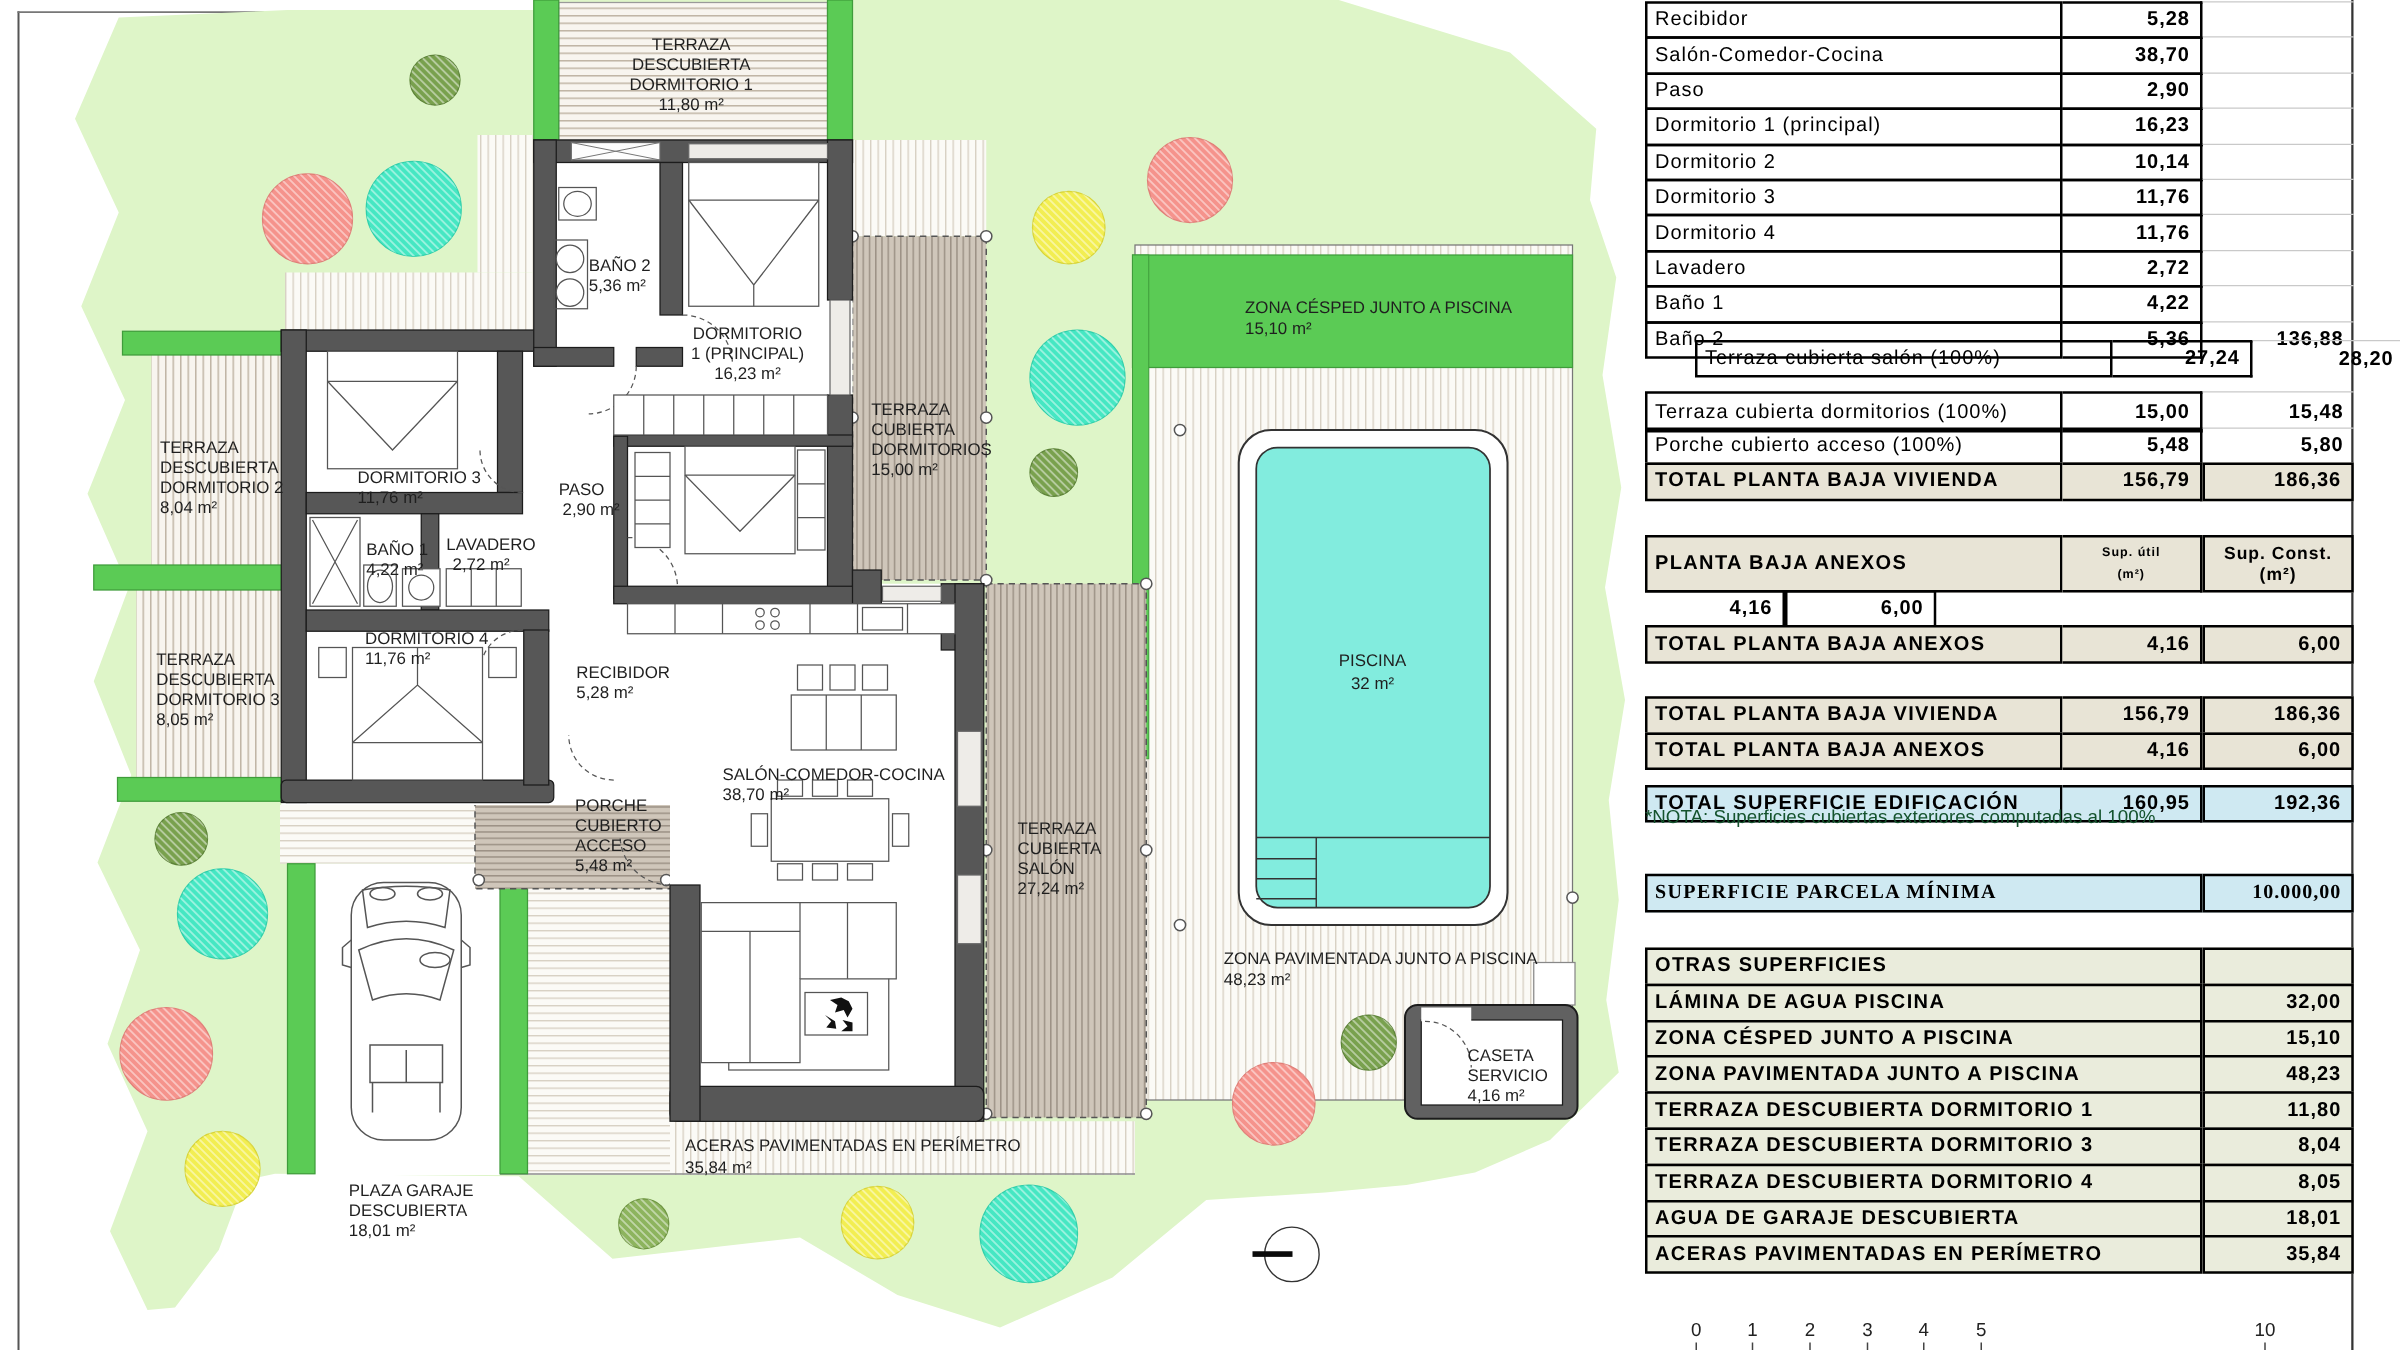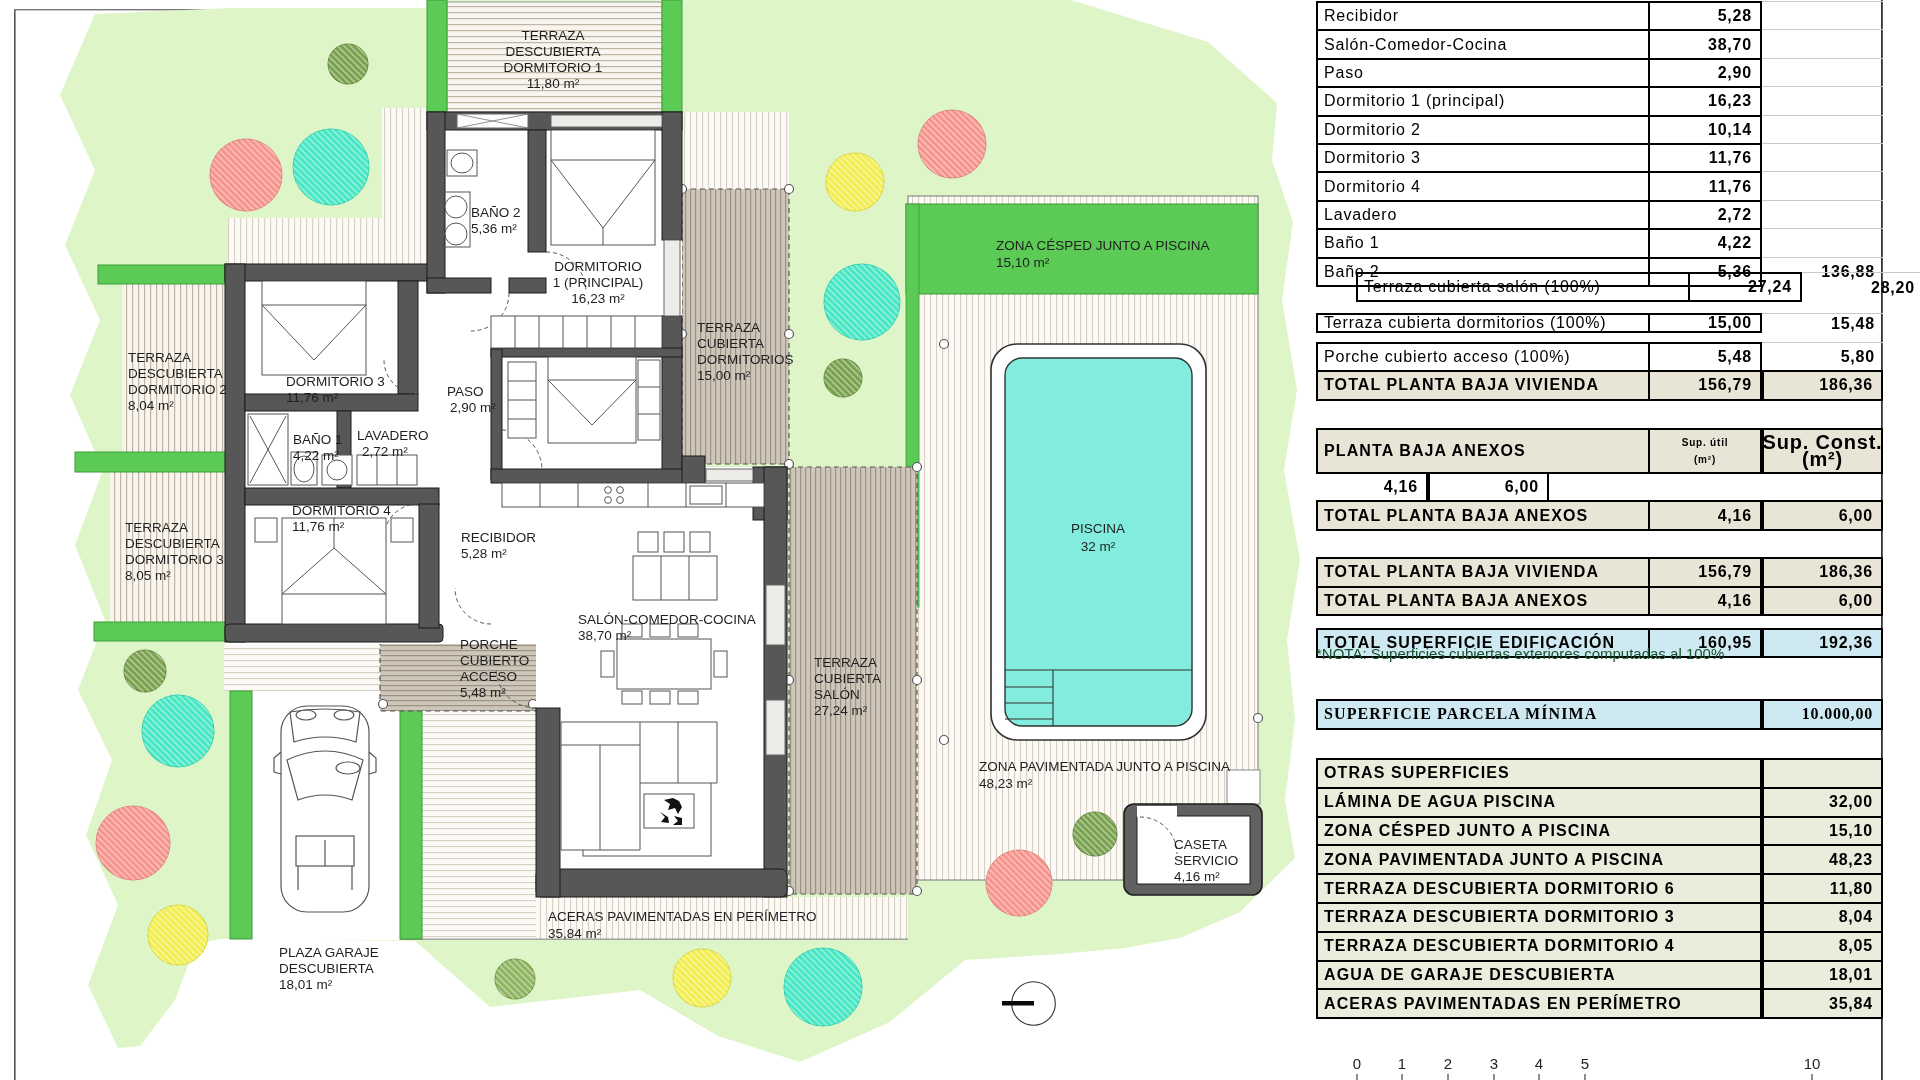--- a/index.html
+++ b/index.html
@@ -545,42 +545,42 @@
         <div class="c c2">5,36</div>
         <div class="c c3 thin">136,88</div>
       </div>
 
 <div class="row" style="top:272px;height:30.4px;left:0;margin-left:40px;">
 <div class="c c1">Terraza cubierta salón (100%)</div>
         <div class="c c2">27,24</div>
         <div class="c c3 thin">28,20</div>
       </div>
 
-<div class="row" style="top:313.4px;height:20px;left:0;">
+<div class="row" style="top:313.4px;height:33px;left:0;">
 <div class="c c1">Terraza cubierta dormitorios (100%)</div>
         <div class="c c2">15,00</div>
         <div class="c c3 thin">15,48</div>
       </div>
 
 <div class="row" style="top:341.8px;height:30.4px;left:0;">
 <div class="c c1">Porche cubierto acceso (100%)</div>
         <div class="c c2">5,48</div>
         <div class="c c3 thin">5,80</div>
       </div>
 
 <div class="row" style="top:370.2px;height:30.4px;left:0;">
 <div class="c c1 beige b sp">TOTAL PLANTA BAJA VIVIENDA</div>
         <div class="c c2 beige">156,79</div>
         <div class="c c3 bdr beige">186,36</div>
       </div>
 
 <div class="row" style="top:428px;height:46px;left:0;">
 <div class="c c1 beige b sp">PLANTA BAJA ANEXOS</div>
 <div class="c c2 beige b ctr" style="font-size:10px;">Sup. útil<br>(m²)</div>
-<div class="c c3 bdr beige b ctr" style="font-size:20px;">Sup. Const.<br>(m²)</div>
+<div class="c c3 bdr beige b ctr" style="font-size:14px;">Sup. Const.<br>(m²)</div>
       </div>
 
 <div class="row" style="top:472px;height:30.4px;left:0;">
         <div class="c c2">4,16</div>
         <div class="c c3 bdr">6,00</div>
       </div>
 
 <div class="row" style="top:500.4px;height:30.4px;left:0;">
 <div class="c c1 beige b sp">TOTAL PLANTA BAJA ANEXOS</div>
         <div class="c c2 beige">4,16</div>
@@ -628,21 +628,21 @@
 <div class="c cw green b sp">ZONA CÉSPED JUNTO A PISCINA</div>
         <div class="c c3 bdr green">15,10</div>
       </div>
 
 <div class="row" style="top:844.4px;height:30.8px;left:0;">
 <div class="c cw green b sp">ZONA PAVIMENTADA JUNTO A PISCINA</div>
         <div class="c c3 bdr green">48,23</div>
       </div>
 
 <div class="row" style="top:873.2px;height:30.8px;left:0;">
-<div class="c cw green b sp">TERRAZA DESCUBIERTA DORMITORIO 6</div>
+<div class="c cw green b sp">TERRAZA DESCUBIERTA DORMITORIO 1</div>
         <div class="c c3 bdr green">11,80</div>
       </div>
 
 <div class="row" style="top:902.0px;height:30.8px;left:0;">
 <div class="c cw green b sp">TERRAZA DESCUBIERTA DORMITORIO 3</div>
         <div class="c c3 bdr green">8,04</div>
       </div>
 
 <div class="row" style="top:930.8px;height:30.8px;left:0;">
 <div class="c cw green b sp">TERRAZA DESCUBIERTA DORMITORIO 4</div>

